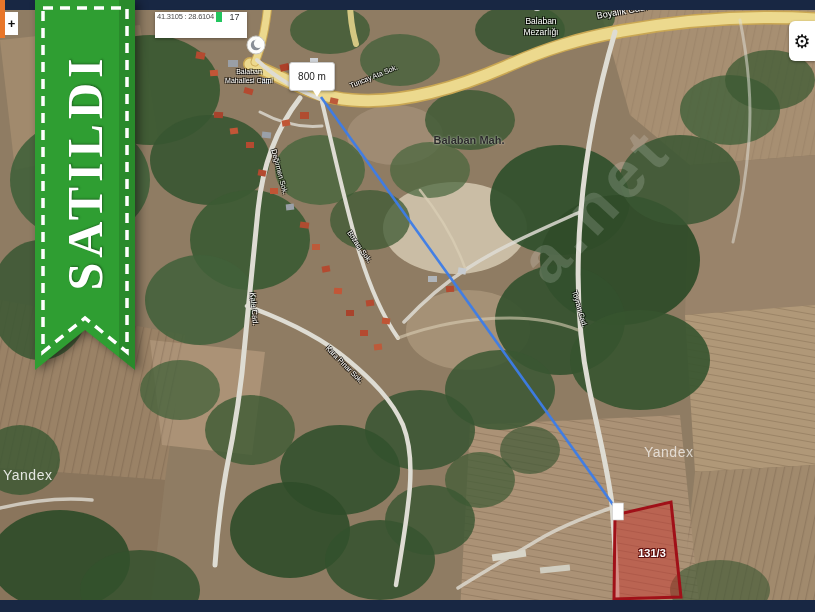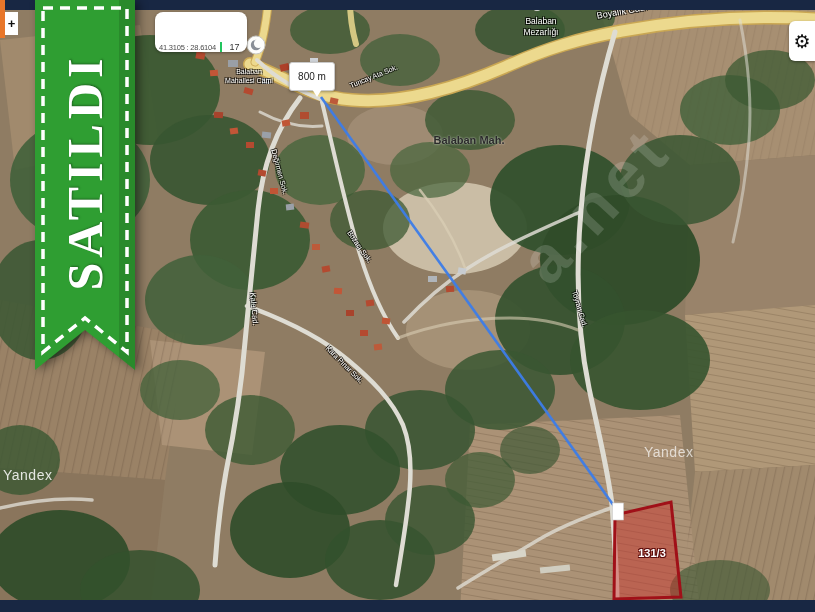--- a/index.html
+++ b/index.html
@@ -13,24 +13,24 @@
   
   .lbl{position:absolute;z-index:10;color:#fff;white-space:nowrap;transform:translate(-50%,-50%);
        text-shadow:-1px -1px 0 rgba(0,0,0,.8),1px -1px 0 rgba(0,0,0,.8),-1px 1px 0 rgba(0,0,0,.8),1px 1px 0 rgba(0,0,0,.8);
        text-align:center;line-height:1.25;}
   .lbl.dark{color:#2a2a2a;text-shadow:0 0 2px rgba(255,255,255,.8);text-align:right;}
   .wm{position:absolute;z-index:9;color:rgba(255,255,255,.85);font-size:14px;letter-spacing:.5px;}
   .wm-big{position:absolute;z-index:8;color:rgba(255,255,255,.16);font-size:66px;font-weight:bold;
           letter-spacing:6px;transform:translate(-50%,-50%) rotate(-47deg);white-space:nowrap;}
 
   
-  .coords{position:absolute;left:155px;top:12px;width:92px;height:40px;background:#fff;border-radius:8px;
-          display:flex;align-items:flex-end;z-index:40;box-shadow:0 1px 3px rgba(0,0,0,.35);}
+  .coords{position:absolute;left:155px;top:12px;width:92px;height:26px;background:#fff;border-radius:0;
+          display:flex;align-items:flex-start;z-index:40;box-shadow:0 1px 3px rgba(0,0,0,.35);}
   .coords .c1{flex:1;display:flex;align-items:center;justify-content:center;font-size:7.5px;color:#4a4a4a;letter-spacing:-.2px;}
-  .coords .c2{width:25px;display:flex;align-items:center;justify-content:center;font-size:9px;color:#333;border-left:2px solid #22c55e;}
+  .coords .c2{width:25px;display:flex;align-items:center;justify-content:center;font-size:9px;color:#333;border-left:6px solid #22c55e;}
 
   
   .settings{position:absolute;left:789px;top:21px;width:26px;height:40px;background:#fff;border-radius:6px 0 0 6px;
             display:flex;align-items:center;justify-content:center;z-index:40;box-shadow:0 1px 3px rgba(0,0,0,.4);cursor:pointer;}
   .settings .g{font-size:19px;color:#111;line-height:1;}
 
   
   .orange-sliver{position:absolute;left:0;top:0;width:5px;height:38px;background:#e8762a;z-index:31;}
   .plusbtn{position:absolute;left:5px;top:12px;width:13px;height:23px;background:#fff;z-index:31;
            display:flex;align-items:center;justify-content:center;font-weight:bold;font-size:13px;color:#111;}

